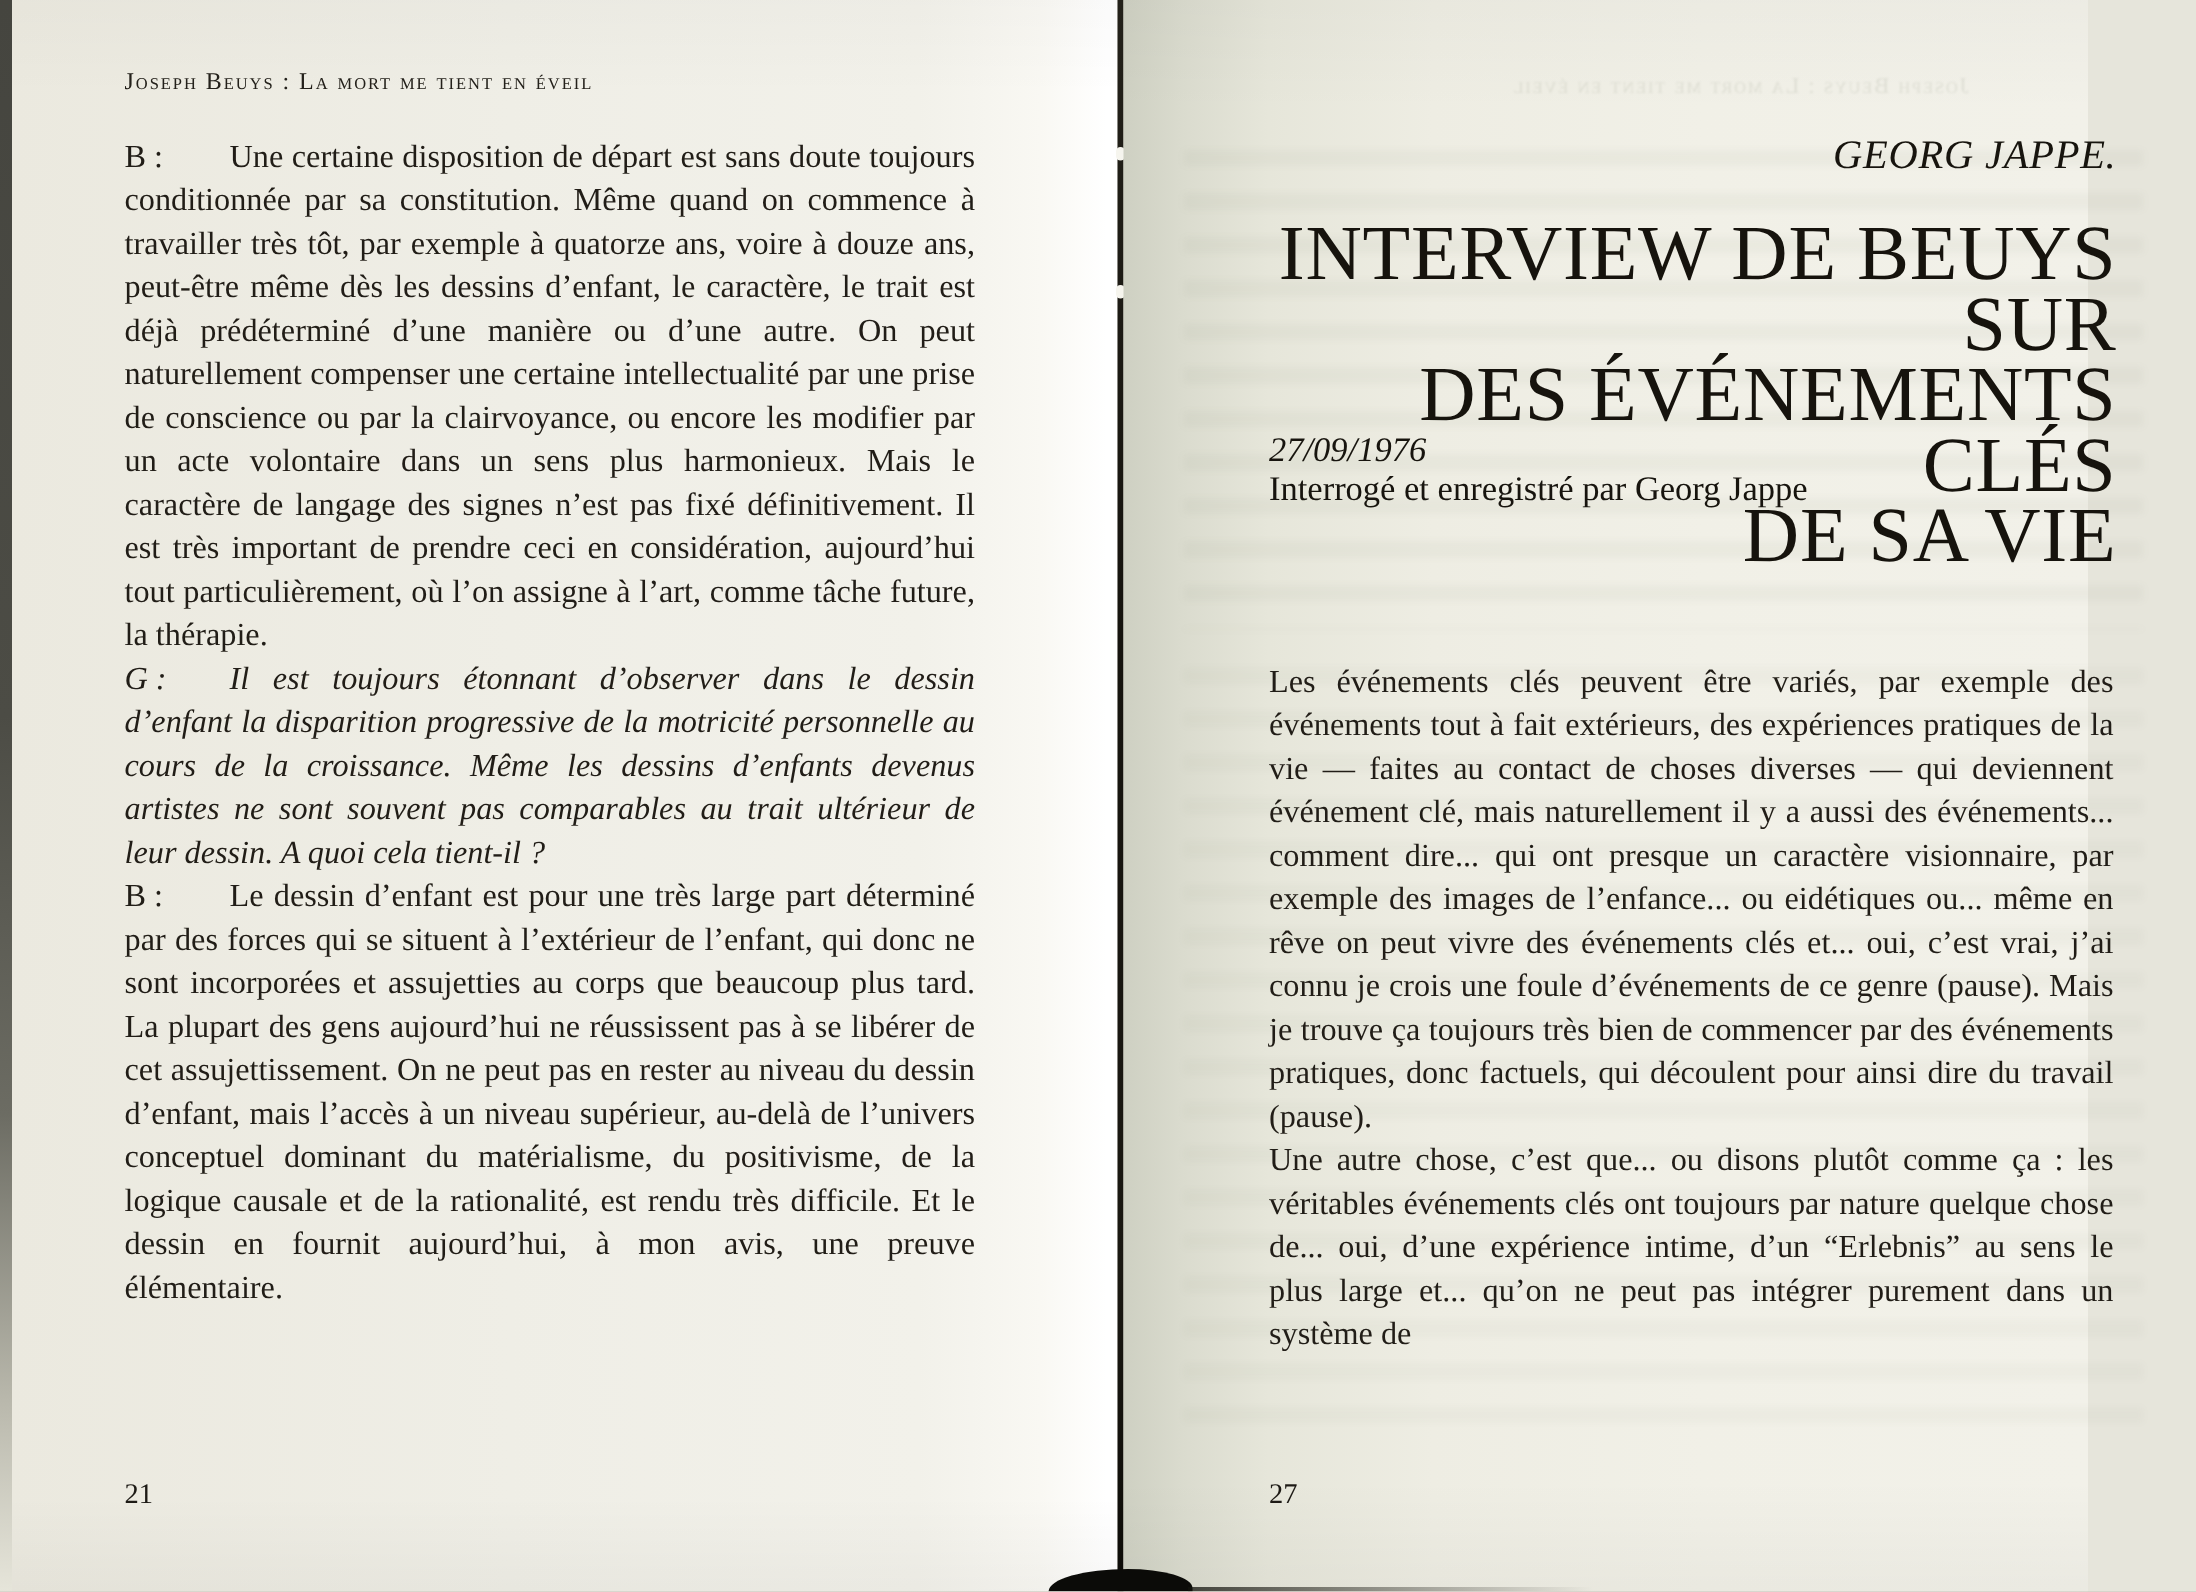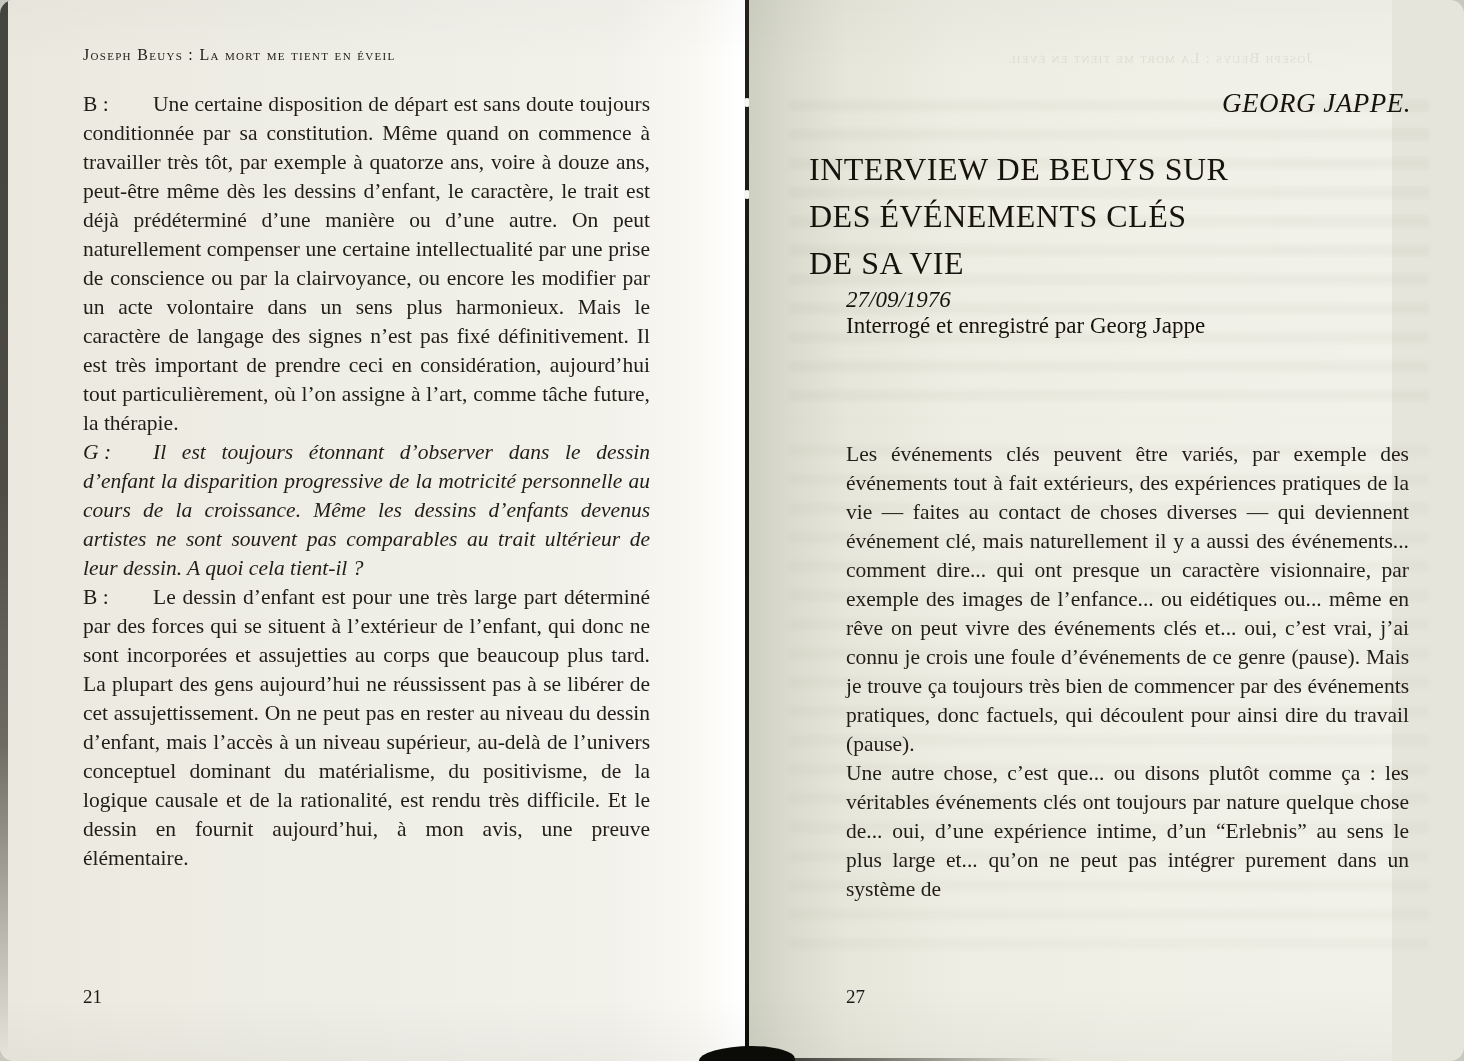--- a/index.html
+++ b/index.html
@@ -1,20 +1,19 @@
 <!DOCTYPE html>
 <html><head>
 <meta charset="utf-8">
 <style>
   html,body { margin:0; padding:0; background:#c9c8bf; }
   .scan {
     position:relative; width:1464px; height:1061px; overflow:hidden;
     font-family:"Liberation Serif", serif; color:#1d1a15;
     background:#e6e5db;
-    border-radius:14px;
   }
   
   .edge-left {
     position:absolute; left:0; top:0; width:8px; height:100%;
     background:linear-gradient(180deg,#45453f 0%,#4c4c45 45%,#6c6c63 70%,#b9b8ac 88%,#e6e5da 100%);
   }
   
   .page-left {
     position:absolute; left:8px; top:0; width:737px; height:1061px;
     background:
@@ -69,22 +68,22 @@
   .body-left p, .body-right p { margin:0; }
   .speaker { display:inline-block; min-width:70px; }
   .italic { font-style:italic; }
   .pagenum-left { position:absolute; left:75px; top:986px; font-size:19px; }
   
   .heading-author {
     position:absolute; top:88px; left:97px; width:565px; text-align:right;
     font-style:italic; font-size:27px; letter-spacing:0.5px; color:#17140e;
   }
   .title {
-    position:absolute; top:146px; left:60px; width:602px; text-align:left;
-    font-size:32px; line-height:47px; letter-spacing:0.5px; color:#16130d;
+    position:absolute; top:146px; left:60px; width:602px; text-align:right;
+    font-size:52px; line-height:47px; letter-spacing:0.5px; color:#16130d;
   }
   .heading-date {
     position:absolute; top:287px; left:97px; width:565px; text-align:left;
     font-style:italic; font-size:23px; color:#17140e;
   }
   .heading-credit {
     position:absolute; top:313px; left:97px; width:565px; text-align:left;
     font-size:23px; color:#17140e;
   }
   .body-right {

